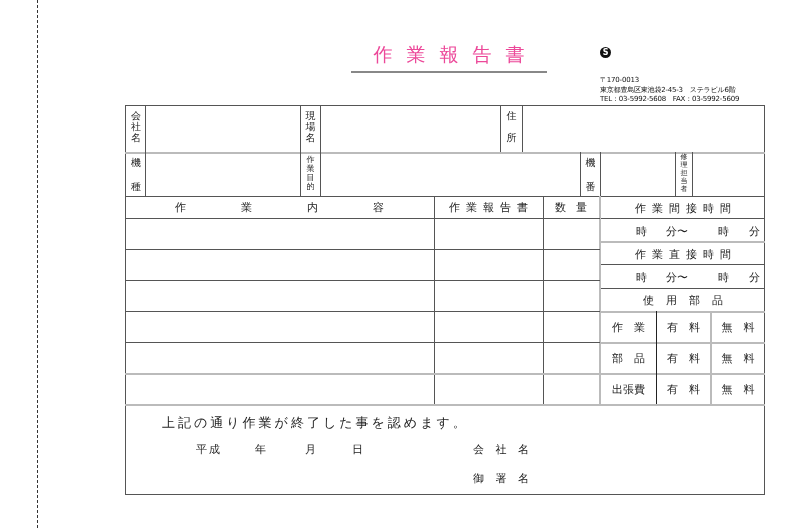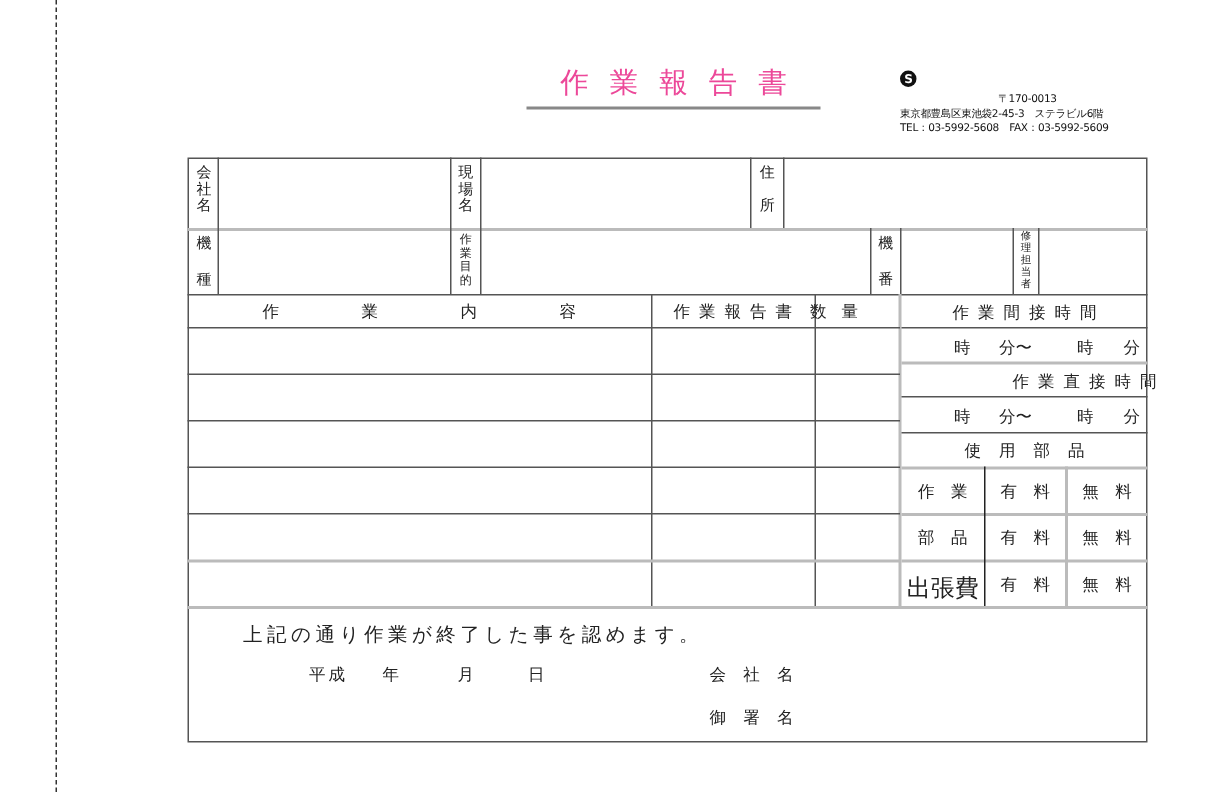--- a/index.html
+++ b/index.html
@@ -24,21 +24,21 @@
   .company {
     position: absolute; left: 600px; top: 47px; width: 170px;
     font-family: "DejaVu Sans", sans-serif; color: #111;
   }
   .company-name { font-size: 11px; font-weight: bold; display: flex; align-items: center; gap: 2px; letter-spacing: -0.3px; }
   .logo-mark {
     display: inline-block; width: 11px; height: 11px; border-radius: 50%; background: #111;
     color: #fff; font-size: 8px; line-height: 11px; text-align: center; font-weight: bold;
   }
   .company-line { font-size: 7px; line-height: 9.5px; white-space: nowrap; letter-spacing: -0.2px; }
-  .company-zip { margin-top: 4px; text-align: center; }
+  .company-zip { margin-top: 18px; }
 
   .line-h { position: absolute; height: 0; border-top: 1px solid #555; }
   .line-v { position: absolute; width: 0; border-left: 1px solid #555; }
   .line-h.light { border-top: 2px solid #bbb; }
   .line-v.light { border-left: 2px solid #bbb; }
   .frame {
     position: absolute; left: 125px; top: 105px; width: 640px; height: 390px;
     border: 1px solid #555; box-sizing: border-box;
   }
   .label-v {
@@ -145,21 +145,21 @@
 <div class="line-h" style="left:125px; top:218px; width:475px;"></div>
 <div class="line-h" style="left:125px; top:249px; width:475px;"></div>
 <div class="line-h" style="left:125px; top:280px; width:475px;"></div>
 <div class="line-h" style="left:125px; top:311px; width:475px;"></div>
 <div class="line-h" style="left:125px; top:342px; width:475px;"></div>
 <div class="line-h light" style="left:125px; top:373px; width:475px;"></div>
 <div class="line-h light" style="left:125px; top:404px; width:640px;"></div>
 
 <div class="cell-text" style="left:125px; top:200px; width:309px; letter-spacing:22px; text-indent:22px;">作　業　内　容</div>
 <div class="cell-text hdr" style="left:434px; top:200px; width:109px; text-indent:6px;">作業報告書</div>
-<div class="cell-text" style="left:528px; top:200px; width:56px; letter-spacing:10px; text-indent:10px;">数量</div>
+<div class="cell-text" style="left:543px; top:200px; width:56px; letter-spacing:10px; text-indent:10px;">数量</div>
 
 <div class="field" style="left:126px; top:219px; width:307px; height:30px;"></div>
 <div class="field" style="left:435px; top:219px; width:107px; height:30px;"></div>
 <div class="field" style="left:544px; top:219px; width:55px; height:30px;"></div>
 
 <div class="field" style="left:126px; top:250px; width:307px; height:30px;"></div>
 <div class="field" style="left:435px; top:250px; width:107px; height:30px;"></div>
 <div class="field" style="left:544px; top:250px; width:55px; height:30px;"></div>
 
 <div class="field" style="left:126px; top:281px; width:307px; height:30px;"></div>
@@ -188,43 +188,43 @@
 <div class="line-v" style="left:656px; top:311px; height:93px; border-left-color:#222;"></div>
 <div class="line-v light" style="left:710px; top:311px; height:93px;"></div>
 
 <div class="cell-text hdr" style="left:601px; top:201px; width:164px; text-indent:6px;">作業間接時間</div>
 <div class="cell-text" style="left:636px; top:224px;">時</div>
 <div class="cell-text" style="left:666px; top:224px;">分〜</div>
 <div class="cell-text" style="left:718px; top:224px;">時</div>
 <div class="cell-text" style="left:749px; top:224px;">分</div>
 <div class="field" style="left:601px; top:219px; width:164px; height:22px;"></div>
 
-<div class="cell-text hdr" style="left:601px; top:247px; width:164px; text-indent:6px;margin-left:40px;">作業直接時間</div>
+<div class="cell-text hdr" style="left:601px; top:247px; width:164px; text-indent:6px;">作業直接時間</div>
 <div class="cell-text" style="left:636px; top:270px;">時</div>
 <div class="cell-text" style="left:666px; top:270px;">分〜</div>
 <div class="cell-text" style="left:718px; top:270px;">時</div>
 <div class="cell-text" style="left:749px; top:270px;">分</div>
 <div class="field" style="left:601px; top:265px; width:164px; height:23px;"></div>
 
 <div class="cell-text" style="left:601px; top:293px; width:164px; letter-spacing:12px; text-indent:12px;">使用部品</div>
 
 <div class="cell-text" style="left:601px; top:320px; width:55px;">作　業</div>
 <div class="cell-text" style="left:657px; top:320px; width:53px;">有　料</div>
 <div class="cell-text" style="left:711px; top:320px; width:54px;">無　料</div>
 
 <div class="cell-text" style="left:601px; top:351px; width:55px;">部　品</div>
 <div class="cell-text" style="left:657px; top:351px; width:53px;">有　料</div>
 <div class="cell-text" style="left:711px; top:351px; width:54px;">無　料</div>
 
-<div class="cell-text" style="left:601px; top:382px; width:55px; font-size:16px;">出張費</div>
+<div class="cell-text" style="left:601px; top:382px; width:55px; font-size:11px;">出張費</div>
 <div class="cell-text" style="left:657px; top:382px; width:53px;">有　料</div>
 <div class="cell-text" style="left:711px; top:382px; width:54px;">無　料</div>
 
 <div class="confirm">上記の通り作業が終了した事を認めます。</div>
-<div class="sig-text" style="left:206px; top:442px; letter-spacing:2px;">平成</div>
+<div class="sig-text" style="left:196px; top:442px; letter-spacing:2px;">平成</div>
 <div class="sig-text" style="left:255px; top:442px;">年</div>
 <div class="sig-text" style="left:305px; top:442px;">月</div>
 <div class="sig-text" style="left:352px; top:442px;">日</div>
 <div class="field" style="left:215px; top:438px; width:150px; height:20px;"></div>
 
 <div class="sig-text" style="left:473px; top:442px; letter-spacing:4px;">会 社 名</div>
 <div class="field" style="left:540px; top:438px; width:220px; height:22px;"></div>
 <div class="sig-text" style="left:473px; top:471px; letter-spacing:4px;">御 署 名</div>
 <div class="field" style="left:540px; top:467px; width:220px; height:24px;"></div>
 

